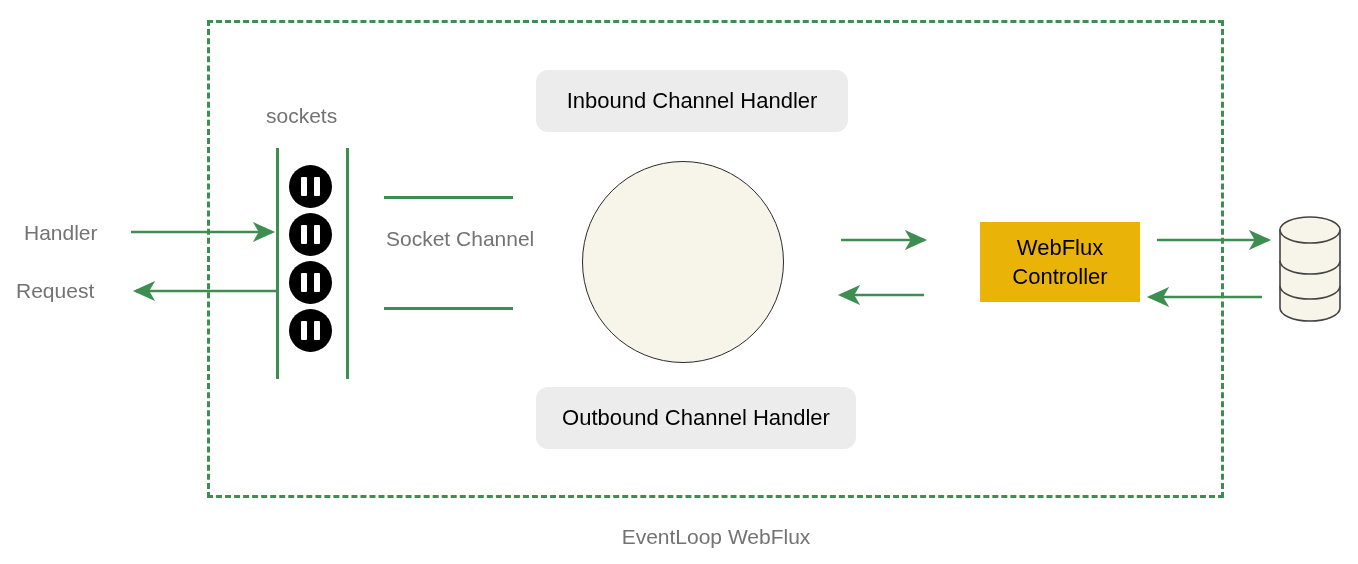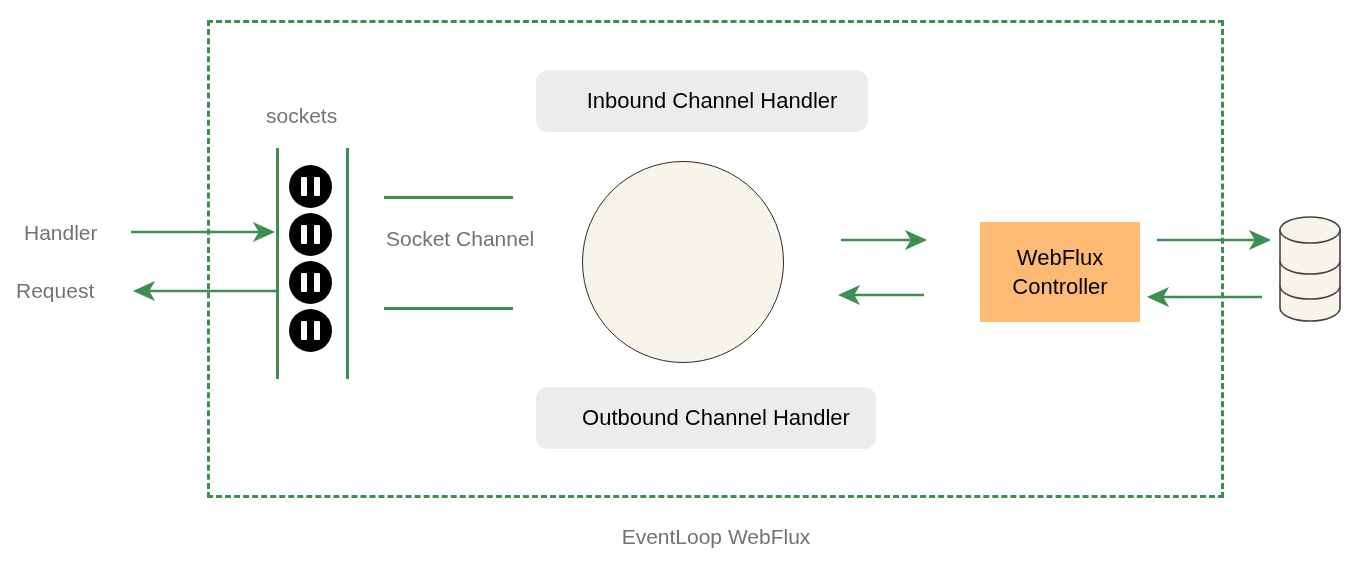--- a/index.html
+++ b/index.html
@@ -108,21 +108,20 @@
 
   
   .handler-box {
     background: #ececec;
     border-radius: 12px;
     display: flex;
     align-items: center;
     justify-content: center;
     color: #000000;
     font-size: 22px;
-    padding-left: 20px;
   }
   #inbound-handler-box {
     left: 536px;
     top: 70px;
     width: 312px;
     height: 62px;
   }
   #outbound-handler-box {
     left: 536px;
     top: 387px;
@@ -159,22 +158,22 @@
     color: #000000;
     font-size: 22px;
     white-space: nowrap;
   }
 
   
   #webflux-box {
     left: 980px;
     top: 222px;
     width: 160px;
-    height: 100px;
-    background: #fdba74;
+    height: 80px;
+    background: #eab308;
     display: flex;
     flex-direction: column;
     align-items: center;
     justify-content: center;
     color: #000000;
     font-size: 22px;
     line-height: 29px;
   }
 
   

